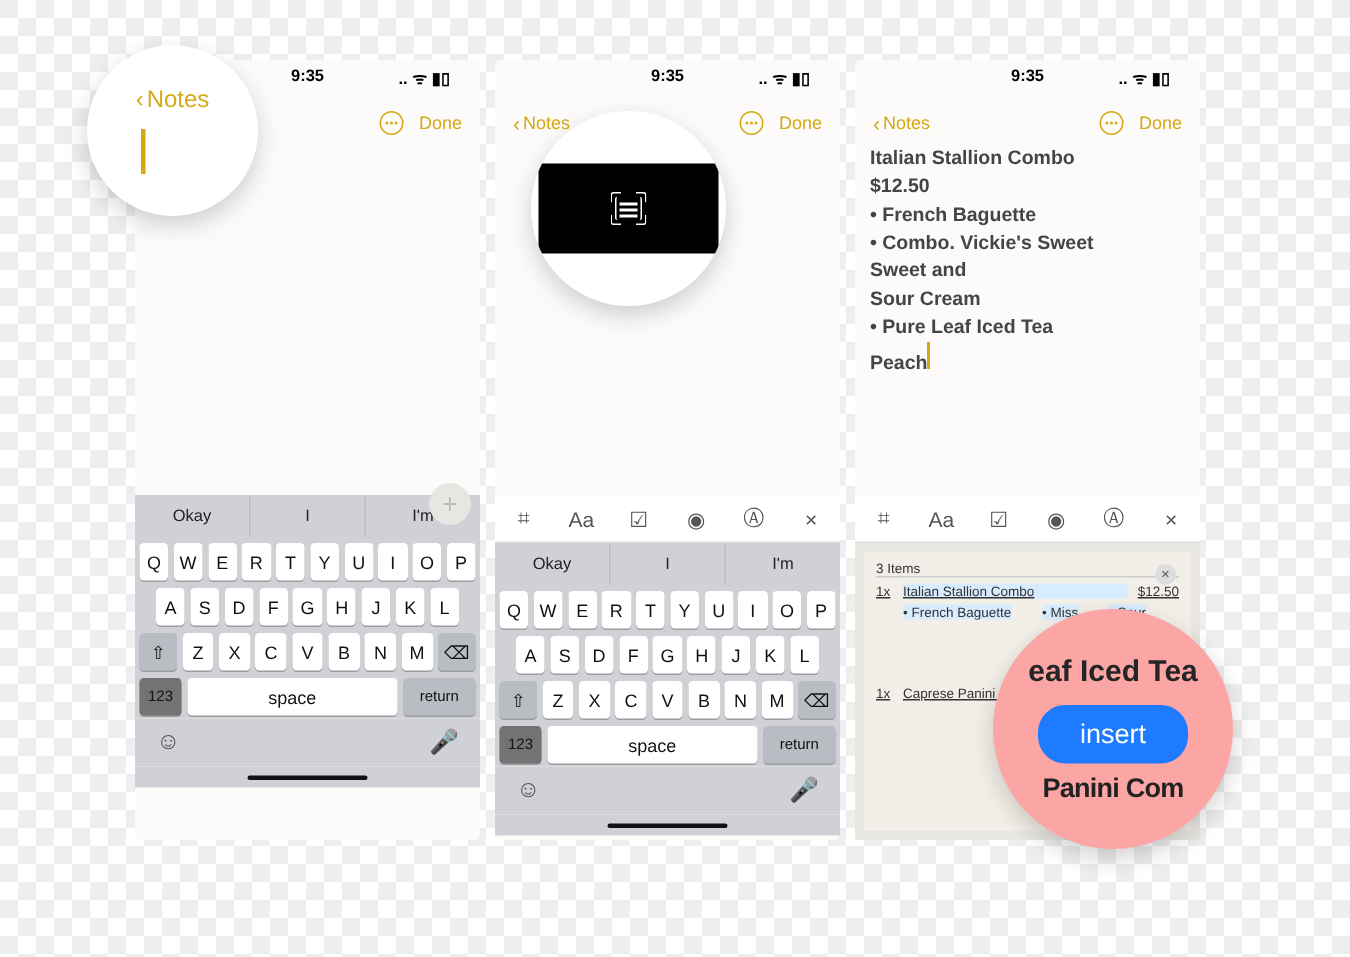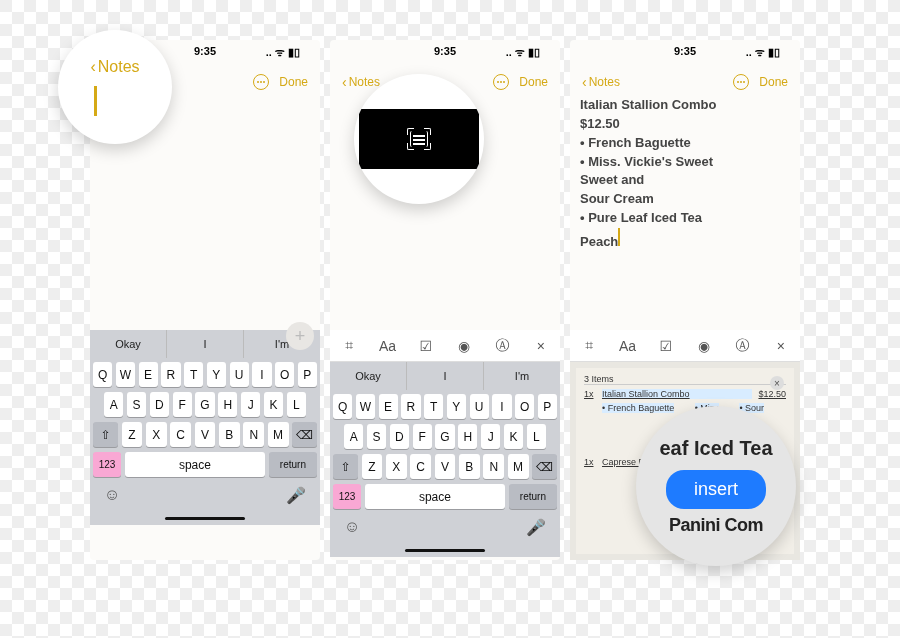--- a/index.html
+++ b/index.html
@@ -43,21 +43,21 @@
 
 .keyboard { background: #cfd1d6; padding: 4px 3px 2px; display: flex; flex-direction: column; gap: 5px; }
 .krow { display: flex; gap: 3.5px; justify-content: center; }
 .key { background: #fff; border-radius: 3px; height: 25px; flex: 1; display: flex;
   align-items: center; justify-content: center; font-size: 12px; color: #111;
   box-shadow: 0 1px 0 rgba(0,0,0,.25); }
 .row2 { padding: 0 11px; }
 .key.wide { flex: 1.3; background: #b9bcc3; font-size: 10px; }
 .key.shift { flex: 0 0 25px; background: #b9bcc3; }
 .key.space { flex: 3.8; }
-.key.num { flex: 0 0 28px; background: #f9a8d4; font-size: 10px; }
+.key.num { flex: 0 0 28px; background: #737373; font-size: 10px; }
 
 .kbar { height: 32px; background: #cfd1d6; display: flex; align-items: center;
   justify-content: space-between; padding: 0 14px; color: #555; font-size: 16px; }
 .homebar { height: 14px; display: flex; align-items: center; justify-content: center; background: #cfd1d6; }
 .homebar div { width: 80px; height: 3px; background: #111; border-radius: 2px; }
 
 
 .circle { position: absolute; border-radius: 50%; background: #fff;
   box-shadow: 0 6px 16px rgba(0,0,0,.18); display: flex; align-items: center; justify-content: center;
   overflow: hidden; }
@@ -72,22 +72,22 @@
   border-top:0; border-bottom:0; }
 .c2 .corners { position:absolute; inset:0; }
 .c2 .corners span { position:absolute; width:7px; height:7px; border:1.5px solid #fff; }
 .c2 .corners .tl { top:0;left:0;border-right:0;border-bottom:0;border-top-left-radius:2px; }
 .c2 .corners .tr { top:0;right:0;border-left:0;border-bottom:0;border-top-right-radius:2px; }
 .c2 .corners .bl { bottom:0;left:0;border-right:0;border-top:0;border-bottom-left-radius:2px; }
 .c2 .corners .br { bottom:0;right:0;border-left:0;border-top:0;border-bottom-right-radius:2px; }
 .c2 .lines { position:absolute; top:7px; left:6px; right:6px; display:flex; flex-direction:column; gap:2.5px; }
 .c2 .lines i { height:1.5px; background:#fff; display:block; }
 
-.c3 { width: 160px; height: 160px; left: 636px; top: 406px; flex-direction: column;
-  background: #e5e5e5; }
+.c3 { width: 160px; height: 160px; left: 662px; top: 406px; flex-direction: column;
+  background: #fca5a5; }
 .c3 .ov-text1 { font-size: 20px; font-weight: 700; color: #252525; }
 .c3 .ov-btn { margin: 10px 0 6px; background:#1e7bff; color:#fff; border-radius:18px;
   padding: 9px 28px; font-size: 18px; font-weight: 500; }
 .c3 .ov-text2 { font-size: 18px; font-weight: 800; color: #222; letter-spacing: -0.5px; }
 
 
 .receipt { flex:1; position:relative; background:#e9e7e1; overflow:hidden; }
 .rcp-inner { position:absolute; inset:6px; background:#f2efe8; padding:6px 8px; font-size:9px; color:#333; }
 .rcp-head { display:flex; justify-content:space-between; margin-bottom:4px; border-bottom:1px solid #ccc; }
 .rcp-close { position:absolute; top:8px; right:10px; width:14px; height:14px; border-radius:50%;
@@ -287,21 +287,21 @@
             <span></span>
             <span></span>
           </div>
         <span>Done</span>
       </div>
     </div>
     <div class="note-body">
       <div>Italian Stallion Combo</div>
       <div>$12.50</div>
       <div>• French Baguette</div>
-      <div>• Miss. Vickie's Sweet</div>
+      <div>• Combo. Vickie's Sweet</div>
       <div>Sweet and</div>
       <div>Sour Cream</div>
       <div>• Pure Leaf Iced Tea</div>
       <div><span>Peach</span><span class="cursor-bar"></span></div>
     </div>
     <div class="bottom">
       <div class="toolbar">
         <div class="tb-icon">⌗</div>
         <div class="tb-icon">Aa</div>
         <div class="tb-icon">☑</div>

